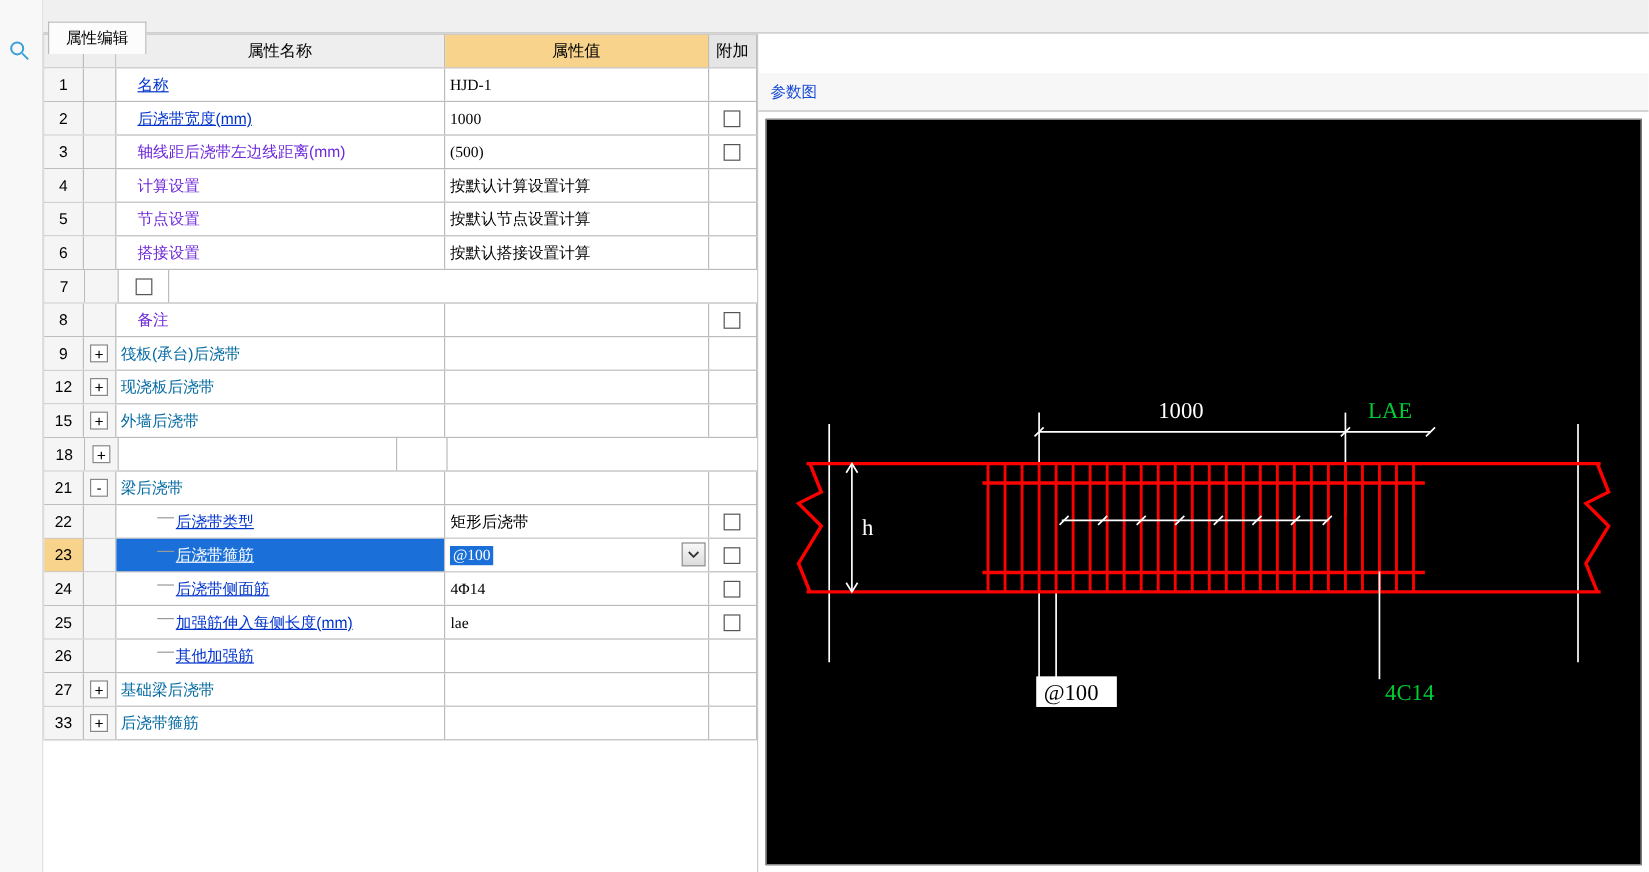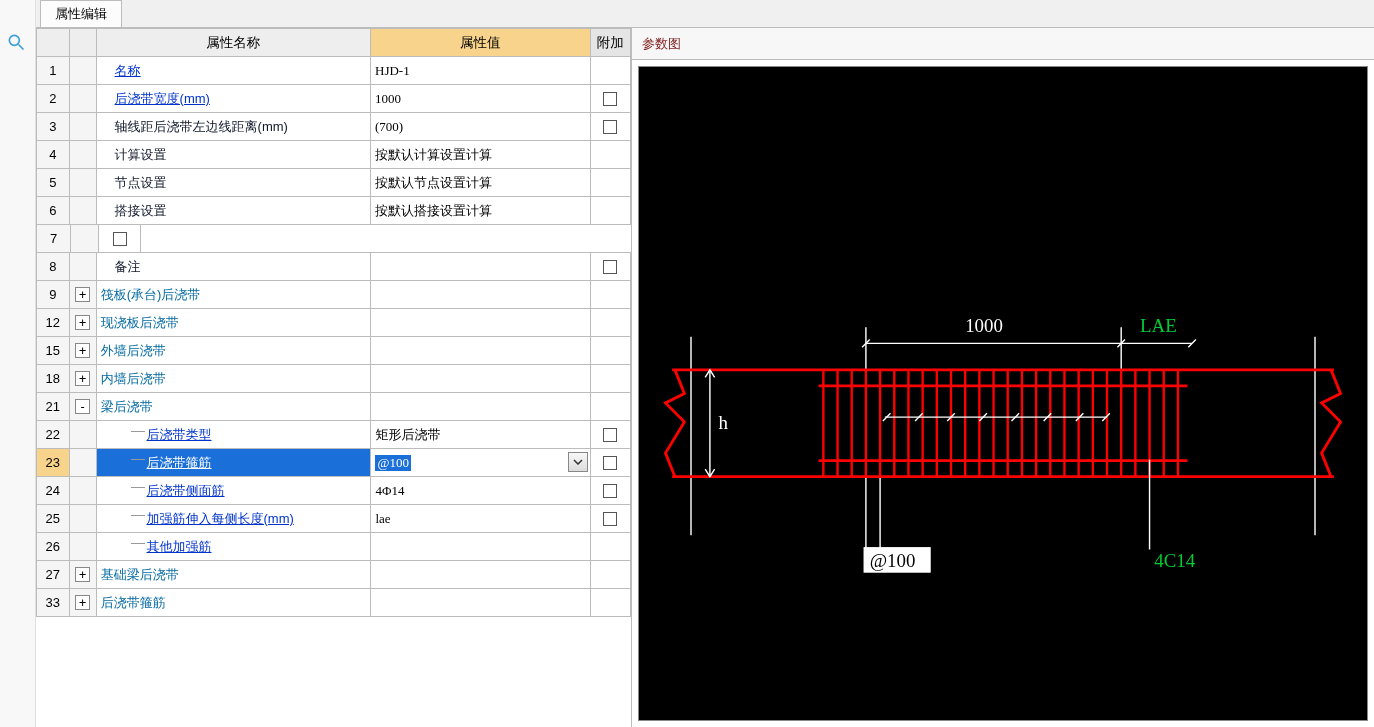--- a/index.html
+++ b/index.html
@@ -45,21 +45,21 @@
     padding-left: 4px;
     border-bottom: 1px solid #bcbcbc;
   }
   .tab {
     background: #fcfcfc;
     border: 1px solid #bcbcbc;
     border-bottom: none;
     padding: 4px 14px;
     font-size: 13px;
     position: relative;
-    top: 0;
+    top: 18px;
   }
   .content {
     flex: 1;
     display: flex;
     overflow: hidden;
   }
   .prop-panel {
     width: 596px;
     border-right: 1px solid #bcbcbc;
     background: #fff;
@@ -95,21 +95,21 @@
   .col-name { width: 289px; }
   .col-val  { width: 232px; position: relative; font-family: Liberation Serif, serif;}
   .col-chk  { width: 42px; justify-content: center;}
   .grid-header .col-num,
   .grid-header .col-toggle { background:#eeeeee; }
   .grid-header .col-name { background:#eeeeee;}
   .grid-header .col-val { background: #f7d38b; text-align:center; justify-content:center;}
   .grid-header .col-chk { background:#e5e5e5;}
   .blue-text { color: #0033cc; text-decoration: underline; }
   .gray-text { color: #0369a1; }
-  .black-text { color: #0f172a; }
+  .black-text { color: #6d28d9; }
   .indent1 { padding-left: 18px; }
   .indent2 { padding-left: 34px; text-align: center; }
   .tree-line {
     display: inline-block;
     width: 14px;
     border-bottom: 1px solid #999;
     margin-right: 2px;
     vertical-align: middle;
     position: relative;
     top: -3px;
@@ -159,23 +159,24 @@
     flex: 1;
     display: flex;
     flex-direction: column;
     background: #fff;
   }
   .right-header {
     height: 32px;
     display: flex;
     align-items: center;
     padding-left: 10px;
-    color: #7f1d1d;
+    color: #1d4ed8;
     border-bottom: 1px solid #bcbcbc;
     background: #f7f7f7;
+    margin-top: 33px;
   }
   .diagram {
     flex: 1;
     background: #000;
     margin: 6px;
     border: 1px solid #888;
     position: relative;
   }
   .diagram svg { width:100%; height:100%; display:block;}
   .dlabel { fill:#fff; font-size:20px; font-family:"SimSun",serif;}
@@ -228,21 +229,21 @@
                 <div class="cell col-chk">
                   <div class="checkbox"></div>
                 </div>
               </div>
               <div class="grid-row">
                 <div class="cell col-num">3</div>
                 <div class="cell col-toggle"></div>
                 <div class="cell col-name black-text indent1">
                   <span>轴线距后浇带左边线距离(mm)</span>
                 </div>
-                <div class="cell col-val">(700)</div>
+                <div class="cell col-val">(500)</div>
                 <div class="cell col-chk">
                   <div class="checkbox"></div>
                 </div>
               </div>
               <div class="grid-row">
                 <div class="cell col-num">4</div>
                 <div class="cell col-toggle"></div>
                 <div class="cell col-name black-text indent1">
                   <span>计算设置</span>
                 </div>
@@ -315,23 +316,20 @@
                 <div class="cell col-name gray-text">
                   <span>外墙后浇带</span>
                 </div>
                 <div class="cell col-val"></div>
                 <div class="cell col-chk"></div>
               </div>
               <div class="grid-row">
                 <div class="cell col-num">18</div>
                 <div class="cell col-toggle">
                   <div class="toggle-box">+</div>
-                </div>
-                <div class="cell col-name gray-text">
-                  <span>内墙后浇带</span>
                 </div>
                 <div class="cell col-val"></div>
                 <div class="cell col-chk"></div>
               </div>
               <div class="grid-row">
                 <div class="cell col-num">21</div>
                 <div class="cell col-toggle">
                   <div class="toggle-box">-</div>
                 </div>
                 <div class="cell col-name gray-text">

